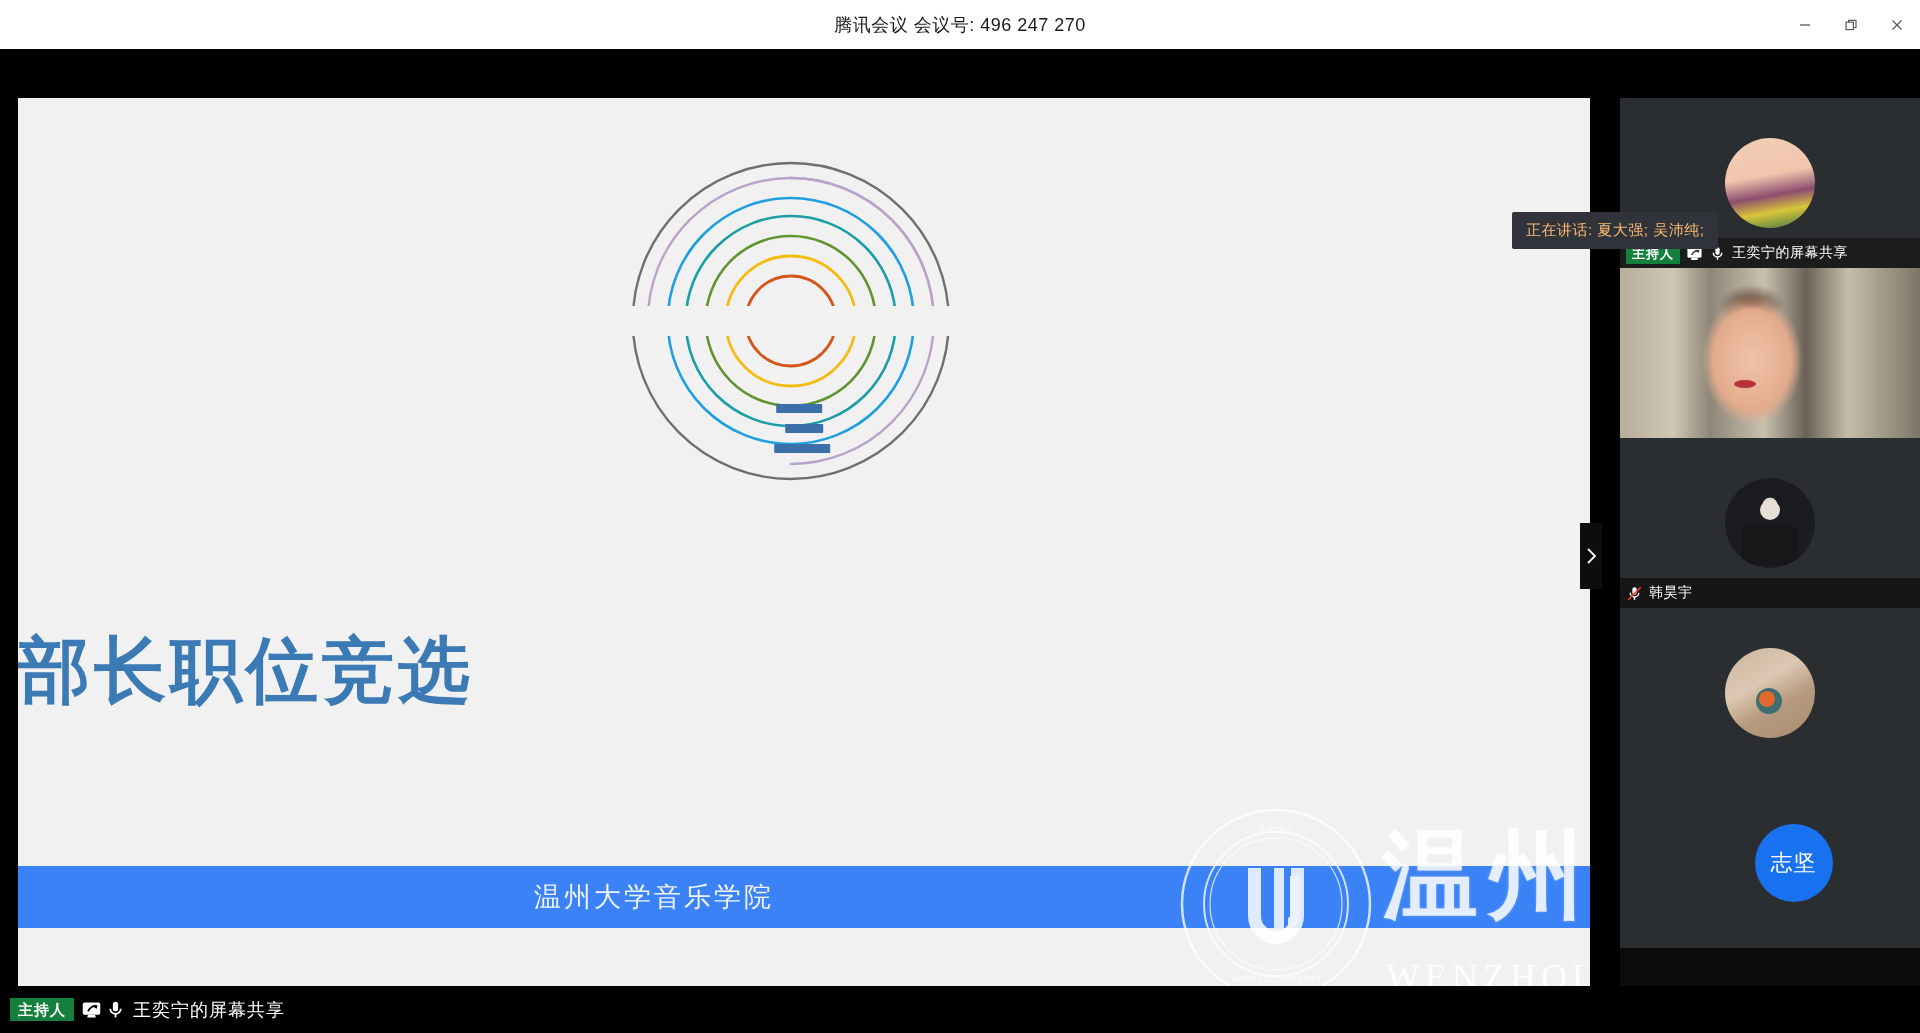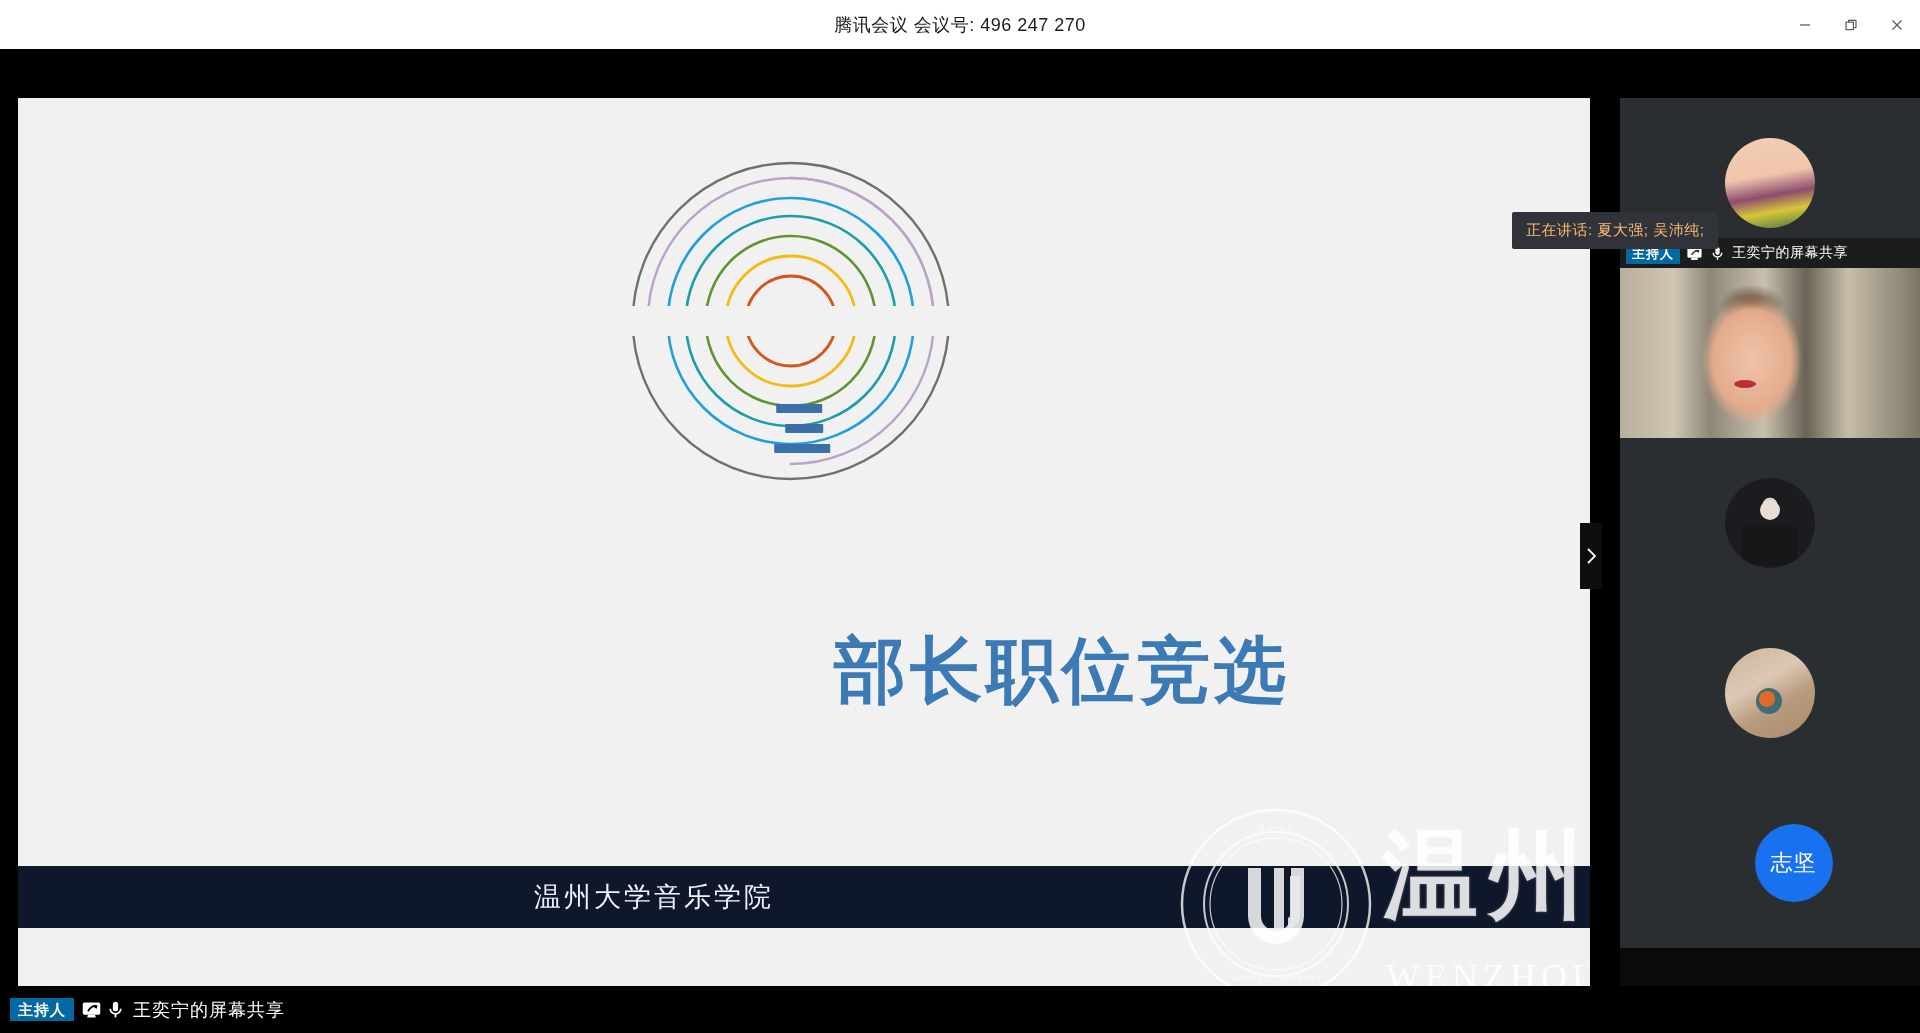--- a/index.html
+++ b/index.html
@@ -70,34 +70,34 @@
     display: flex; flex-direction: column; align-items: center; gap: 11px;
   }
   #slide-bars i { display: block; height: 9px; background: #3a6fa7; border-radius: 1px; }
   #slide-bars i:nth-child(1) { width: 46px; margin-right: 4px; }
   #slide-bars i:nth-child(2) { width: 38px; margin-left: 6px; }
   #slide-bars i:nth-child(3) { width: 56px; margin-left: 2px; }
 
   #slide-title {
     position: absolute;
     left: 0; right: 0; top: 525px;
-    text-align: right;
+    text-align: left;
     padding-right: 300px;
     font-size: 72px;
     font-weight: 700;
     color: #3b7ab5;
     letter-spacing: 4px;
     font-family: "DejaVu Sans", "Liberation Sans", sans-serif;
   }
 
   #slide-footer {
     position: absolute;
     left: 0; right: 0; bottom: 82px;
     height: 62px;
-    background: #0f172a;
+    background: #3b82f6;
     display: flex; align-items: center; justify-content: center;
     padding-right: 300px;
   }
   #slide-footer-text {
     font-size: 27px; color: #eef3fa; letter-spacing: 3px;
   }
 
   
   #watermark {
     position: absolute;
@@ -171,21 +171,21 @@
     left: 0; right: 0; bottom: 0;
     height: 30px;
     background: rgba(25,25,25,.82);
     display: flex; align-items: center;
     padding: 0 6px;
     gap: 6px;
   }
   .tile.plain .tile-bar { background: rgba(20,20,20,.9); }
 
   .host-badge {
-    background: #0369a1;
+    background: #15803d;
     color: #ffffff;
     font-size: 13px;
     font-weight: 700;
     padding: 2px 6px;
     line-height: 17px;
     letter-spacing: 1px;
   }
   .tile-name { color: #fff; font-size: 14px; white-space: nowrap; letter-spacing: .5px; }
   .ic { width: 17px; height: 17px; flex: 0 0 auto; display:block; }
 
@@ -358,20 +358,29 @@
       </div>
     </div>
 
     <div class="tile plain">
       <div class="tile-video" style="background:#2b2e31;">
         <div class="avatar-circle" style="background:radial-gradient(circle at 50% 30%, #d9d3cc 0 9%, #1c1b1f 10% 100%);">
           <div style="position:absolute;left:50%;top:52%;transform:translateX(-50%);width:56px;height:40px;background:#171618;border-radius:8px 8px 2px 2px;"></div>
           <div style="position:absolute;left:50%;top:24%;transform:translateX(-50%);width:20px;height:20px;border-radius:50%;background:#e7dfd6;"></div>
         </div>
       </div>
+      <div class="tile-bar">
+        <svg class="ic" viewBox="0 0 24 24">
+          <rect x="9" y="3" width="6" height="11" rx="3" fill="#fff"></rect>
+          <path d="M6 11 a6 6 0 0 0 12 0" fill="none" stroke="#fff" stroke-width="2"></path>
+          <line x1="12" y1="17" x2="12" y2="21" stroke="#fff" stroke-width="2"></line>
+          <line x1="3" y1="21" x2="21" y2="3" stroke="#e23b3b" stroke-width="2.2"></line>
+        </svg>
+        <span class="tile-name">韩昊宇</span>
+      </div>
     </div>
 
     <div class="tile plain">
       <div class="tile-video" style="background:#2b2e31;">
         <div class="avatar-circle" style="background:linear-gradient(150deg,#c9b49c 0%,#ddc9b3 38%,#b89b80 62%,#a98a6d 100%);">
           <div style="position:absolute;left:34%;top:44%;width:26px;height:26px;border-radius:50%;background:#3f6d74;"></div>
           <div style="position:absolute;left:38%;top:48%;width:16px;height:16px;border-radius:50%;background:#e2692a;"></div>
         </div>
       </div>
     </div>

